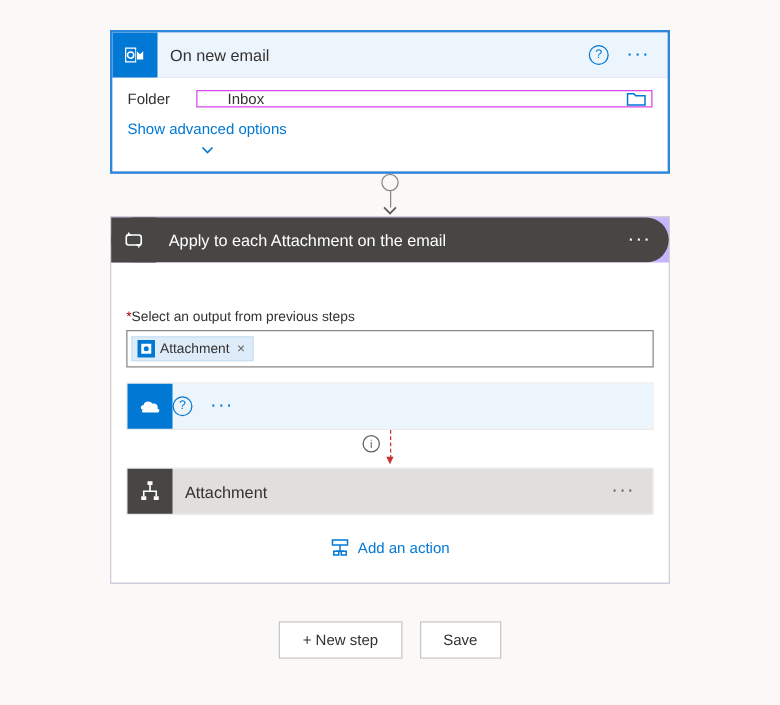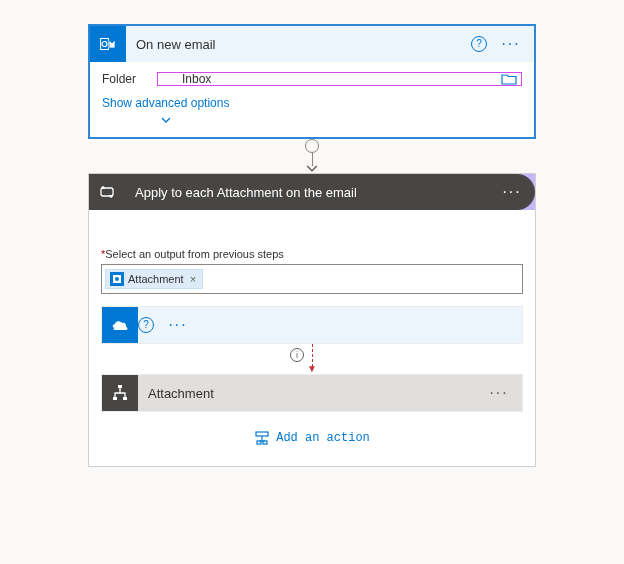--- a/index.html
+++ b/index.html
@@ -213,21 +213,20 @@
     }
     .add-action {
       display: flex;
       align-items: center;
       justify-content: center;
       gap: 6px;
       color: #0078d4;
       font-size: 12px;
       padding: 18px 0 10px;
       cursor: pointer;
-      font-family: Liberation Mono, monospace;
     }
     .buttons-row {
       display: flex;
       justify-content: center;
       gap: 14px;
       margin-top: 30px;
     }
     .btn {
       border: 1px solid #c8c6c4;
       background: #fff;
@@ -356,14 +355,18 @@
             <path d="M8 6 L8 11 M5 11 L11 11" stroke="#0078d4" stroke-width="1.2"></path>
             <rect x="3" y="11" width="4" height="3" fill="none" stroke="#0078d4" stroke-width="1.2"></rect>
             <rect x="9" y="11" width="4" height="3" fill="none" stroke="#0078d4" stroke-width="1.2"></rect>
           </svg>
           <span>Add an action</span>
         </div>
       </div>
     </div>
   </div>
 
+  <div class="buttons-row">
+    <button class="btn">+ New step</button>
+    <button class="btn">Save</button>
+  </div>
 
 </div>
 
 </body></html>

